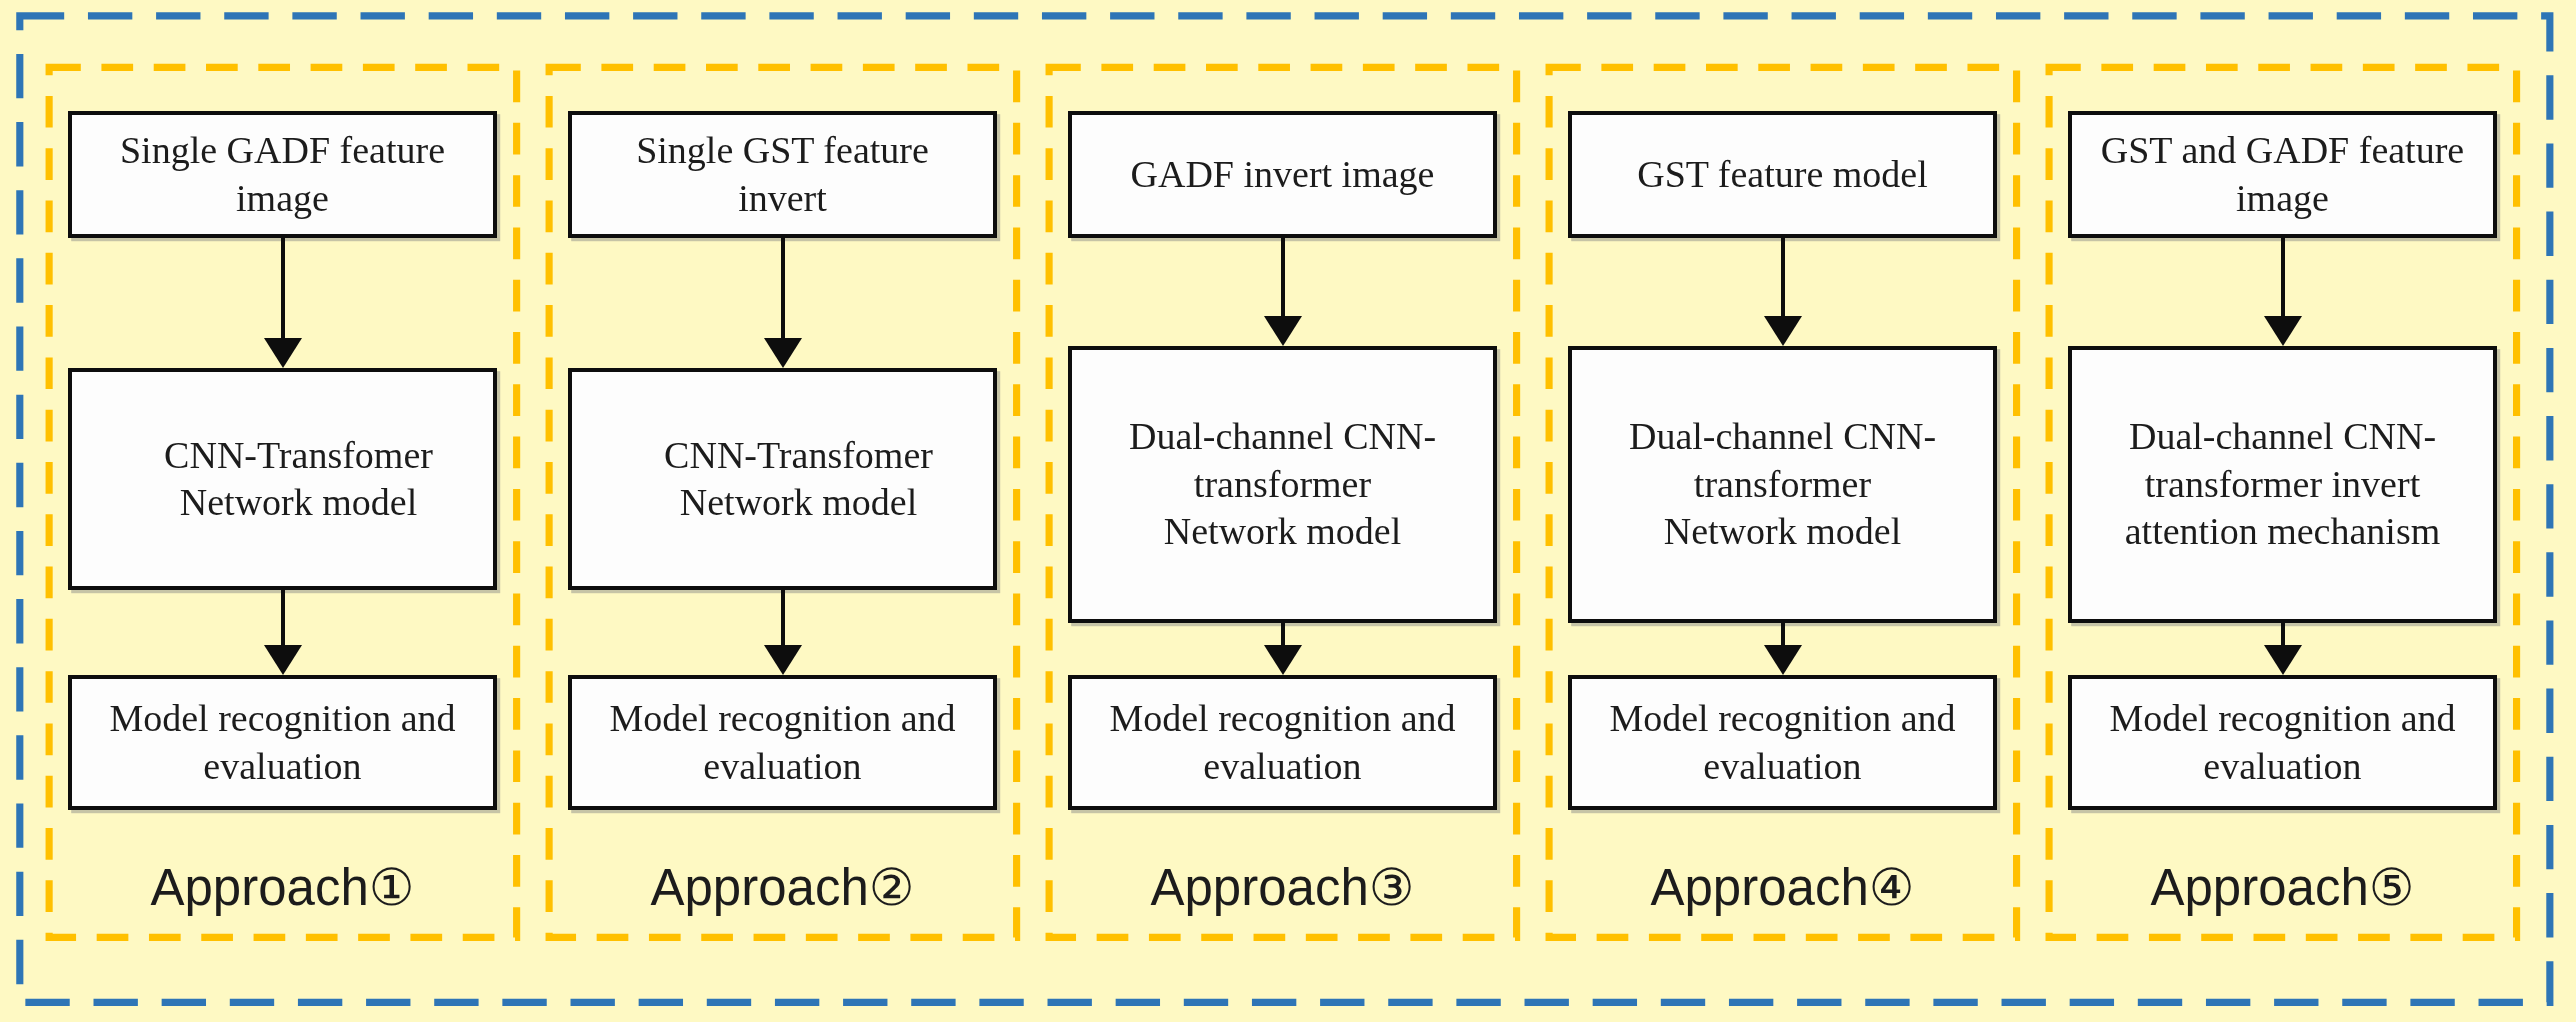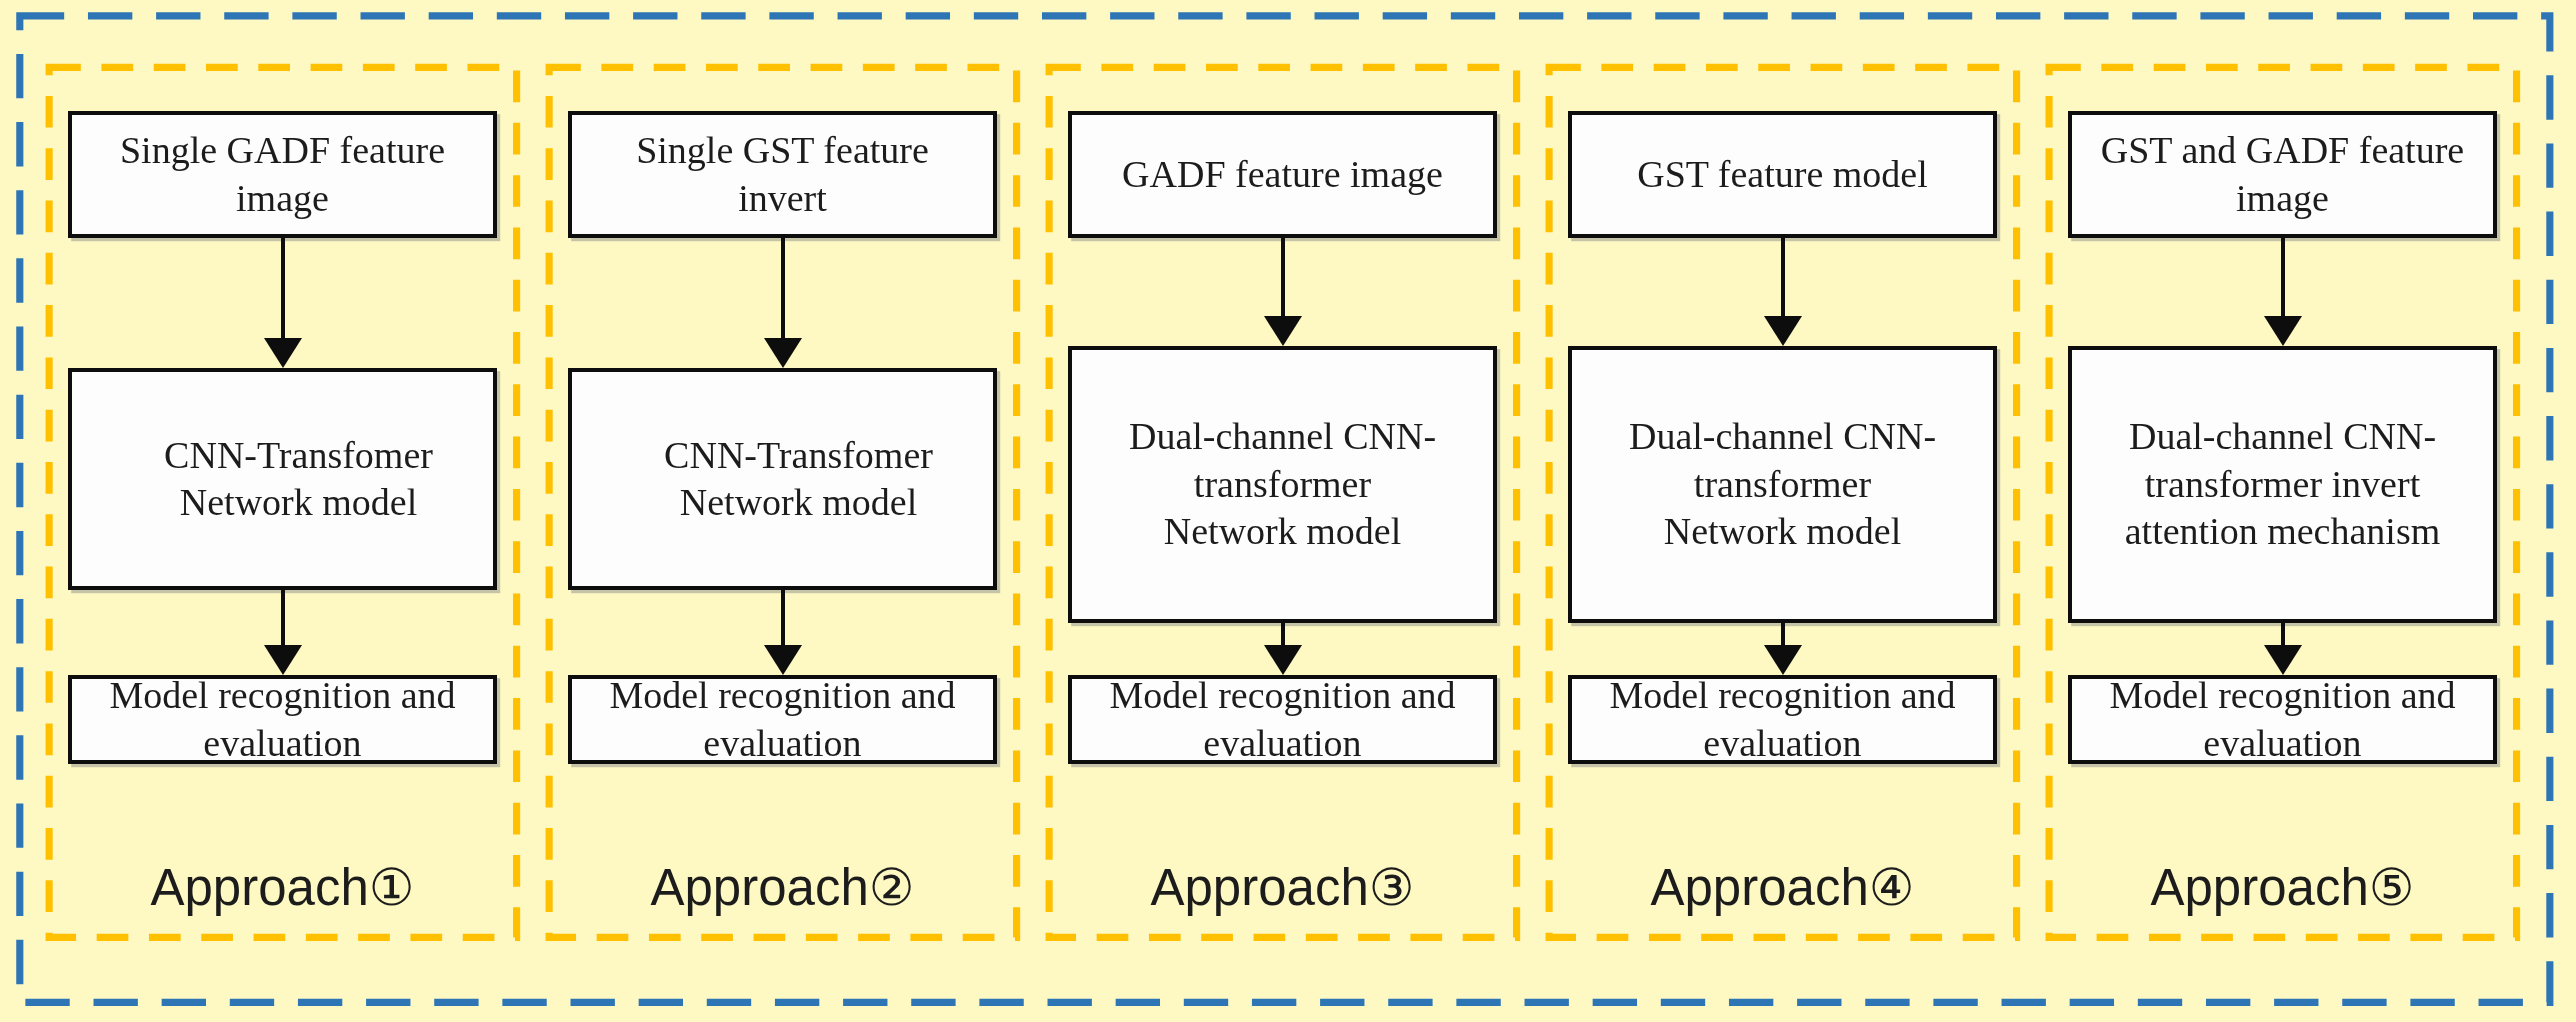--- a/index.html
+++ b/index.html
@@ -28,21 +28,21 @@
     background:#fdfdfd;
     box-shadow:3.2px 3.2px 0 rgba(130,130,130,0.45);
     display:flex;align-items:center;justify-content:center;
     text-align:center;
   }
   .box-text{
     white-space:pre-line;
     font-size:38px;line-height:1.25;color:#1c1c1c;
   }
   .row1{top:44px;height:127px;}
-  .row3{top:608px;height:89px;}
+  .row3{top:608px;height:135px;}
   .col-a .row2{top:301px;height:222px;padding-left:32px;}
   .col-b .row2{top:279px;height:277px;}
 
   .arrow{position:absolute;left:215px;width:38px;}
   .col-a .arrow1{top:170px;height:131px;}
   .col-b .arrow1{top:170px;height:109px;}
   .col-a .arrow2{top:523px;height:85px;}
   .col-b .arrow2{top:556px;height:52px;}
   .arrow .shaft{
     position:absolute;left:16.6px;top:0;width:4.8px;height:calc(100% - 28.5px);
@@ -118,21 +118,21 @@
       </div>
     <div class="box row3">
       <span class="box-text">Model recognition and
 evaluation</span>
     </div>
     <div class="approach-label">Approach②</div>
   </div>
 
   <div class="approach col-b" style="left:1049px">
     <div class="box row1">
-      <span class="box-text">GADF feature image</span>
+      <span class="box-text">GADF invert image</span>
     </div>
     <div class="arrow arrow1">
         <div class="shaft"></div>
         <div class="head"></div>
       </div>
     <div class="box row2">
       <span class="box-text">Dual-channel CNN-
 transformer
 Network model</span>
     </div>

